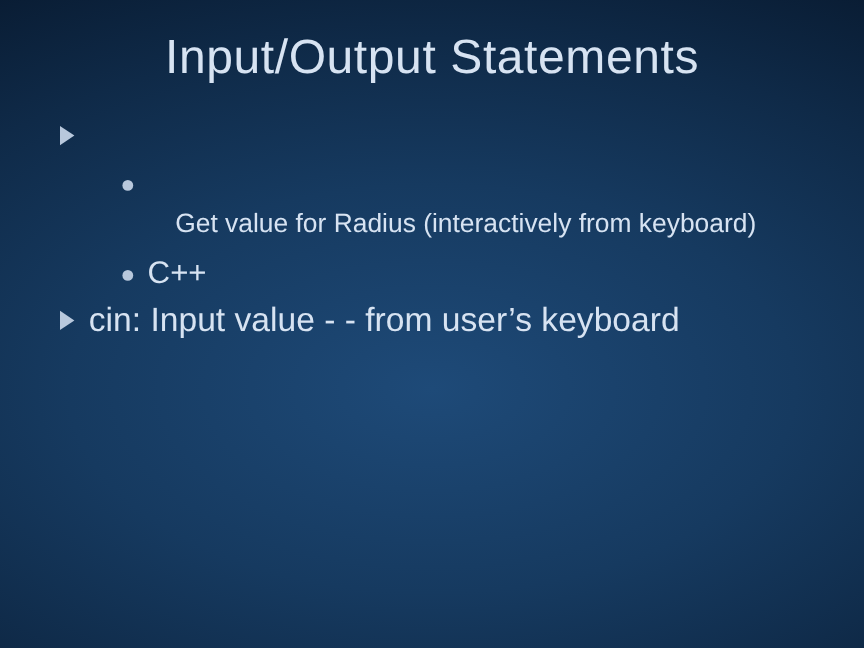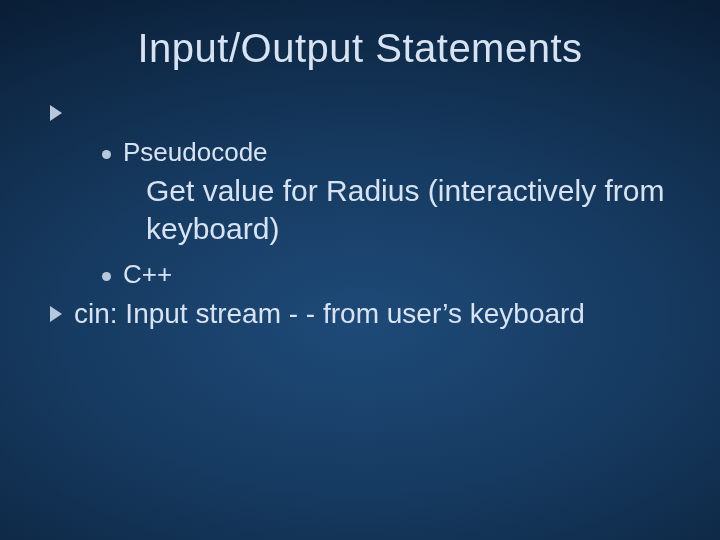--- a/index.html
+++ b/index.html
@@ -57,21 +57,21 @@
     font-size: 28px;
     margin: 6px 0 8px 10px;
     color: #d7e3f2;
   }
   .lvl2 {
     font-size: 26px;
     margin: 6px 0 4px 62px;
     color: #d7e3f2;
   }
   .lvl3 {
-    font-size: 30px;
+    font-size: 22px;
     margin: 4px 0 12px 106px;
     color: #d7e3f2;
     line-height: 1.25;
   }
   .para {
     font-size: 28px;
     margin: 6px 0 4px 10px;
     color: #d7e3f2;
     line-height: 1.25;
   }
@@ -91,29 +91,29 @@
 
 <div class="slide">
 
   <div class="title">Input/Output Statements</div>
 
   <div class="lvl1">
     <span class="chev chev-l1"></span>
   </div>
 
   <div class="lvl2">
-    <span class="dot"></span><span>Pseudocode</span>
+    <span class="dot"></span>
   </div>
   <div class="lvl3">Get value for Radius (interactively from keyboard)</div>
 
   <div class="lvl2">
     <span class="dot"></span><span>C++</span>
   </div>
 
   <div class="para">
     <span class="chev chev-l1"></span>
     <span class="txt">
-      <span class="underline">cin:</span><span> Input stream  - - from user’s keyboard</span>
+      <span class="underline">cin:</span><span> Input value  - - from user’s keyboard</span>
     </span>
   </div>
 
 
 </div>
 
 </body></html>

